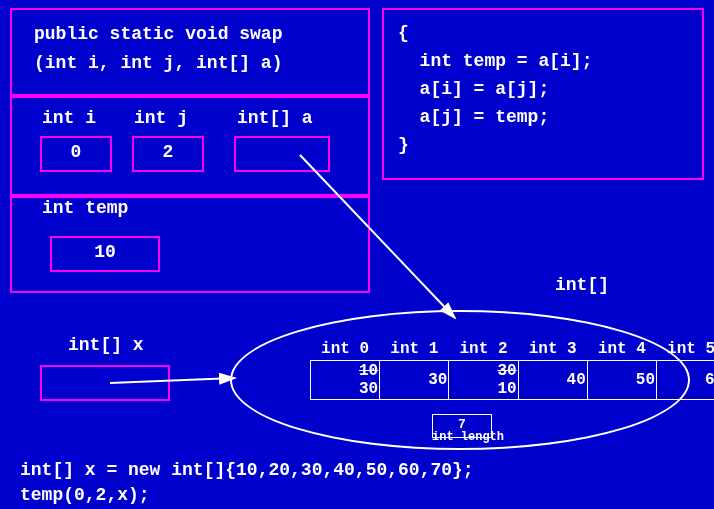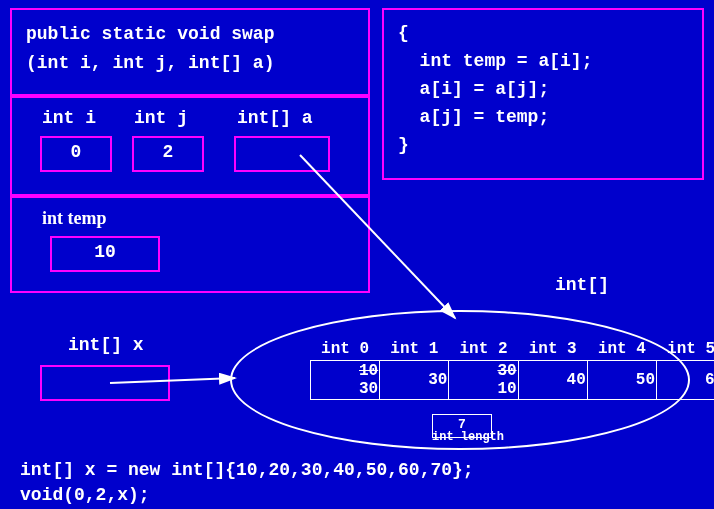--- a/index.html
+++ b/index.html
@@ -14,21 +14,21 @@
     width: 714px;
     height: 509px;
     position: relative;
     overflow: hidden;
   }
   .magenta-box { border: 2px solid #ff00ff; }
   .swap-sig {
     position: absolute;
     left: 10px; top: 8px;
     width: 360px; height: 88px;
-    padding: 10px 14px;
+    padding: 10px 22px;
     line-height: 1.6;
   }
   .swap-vars1 {
     position: absolute;
     left: 10px; top: 96px;
     width: 360px; height: 100px;
   }
   .swap-vars2 {
     position: absolute;
     left: 10px; top: 196px;
@@ -127,21 +127,21 @@
   <div class="vbox" style="left:28px; top:38px; width:72px;">0</div>
 
   <div class="vlabel" style="left:122px; top:10px;">int  j</div>
   <div class="vbox" style="left:120px; top:38px; width:72px;">2</div>
 
   <div class="vlabel" style="left:225px; top:10px;">int[] a</div>
   <div class="vbox" style="left:222px; top:38px; width:96px;"></div>
 </div>
 
 <div class="swap-vars2 magenta-box">
-  <div class="vlabel" style="left:30px; top:10px;font-family:Liberation Serif, serif;">int  temp</div>
+  <div class="vlabel" style="left:30px; top:0;">int  temp</div>
   <div class="vbox" style="left:38px; top:38px; width:110px;">10</div>
 </div>
 
 <div class="body-code magenta-box">{
   int temp = a[i];
   a[i] = a[j];
   a[j] = temp;
 }</div>
 
 <div class="x-label">int[] x</div>
@@ -180,13 +180,13 @@
   <defs>
     <marker id="ah" markerWidth="10" markerHeight="10" refX="8" refY="3" orient="auto">
       <path d="M0,0 L9,3 L0,6 Z" fill="#ffffff"></path>
     </marker>
   </defs>
   <line x1="300" y1="155" x2="455" y2="318" stroke="#ffffff" stroke-width="2" marker-end="url(#ah)"></line>
   <line x1="110" y1="383" x2="235" y2="378" stroke="#ffffff" stroke-width="2" marker-end="url(#ah)"></line>
 </svg>
 
 <div class="bottom-code">int[] x = new int[]{10,20,30,40,50,60,70};
-void(0,2,x);</div>
+temp(0,2,x);</div>
 
 </body></html>

